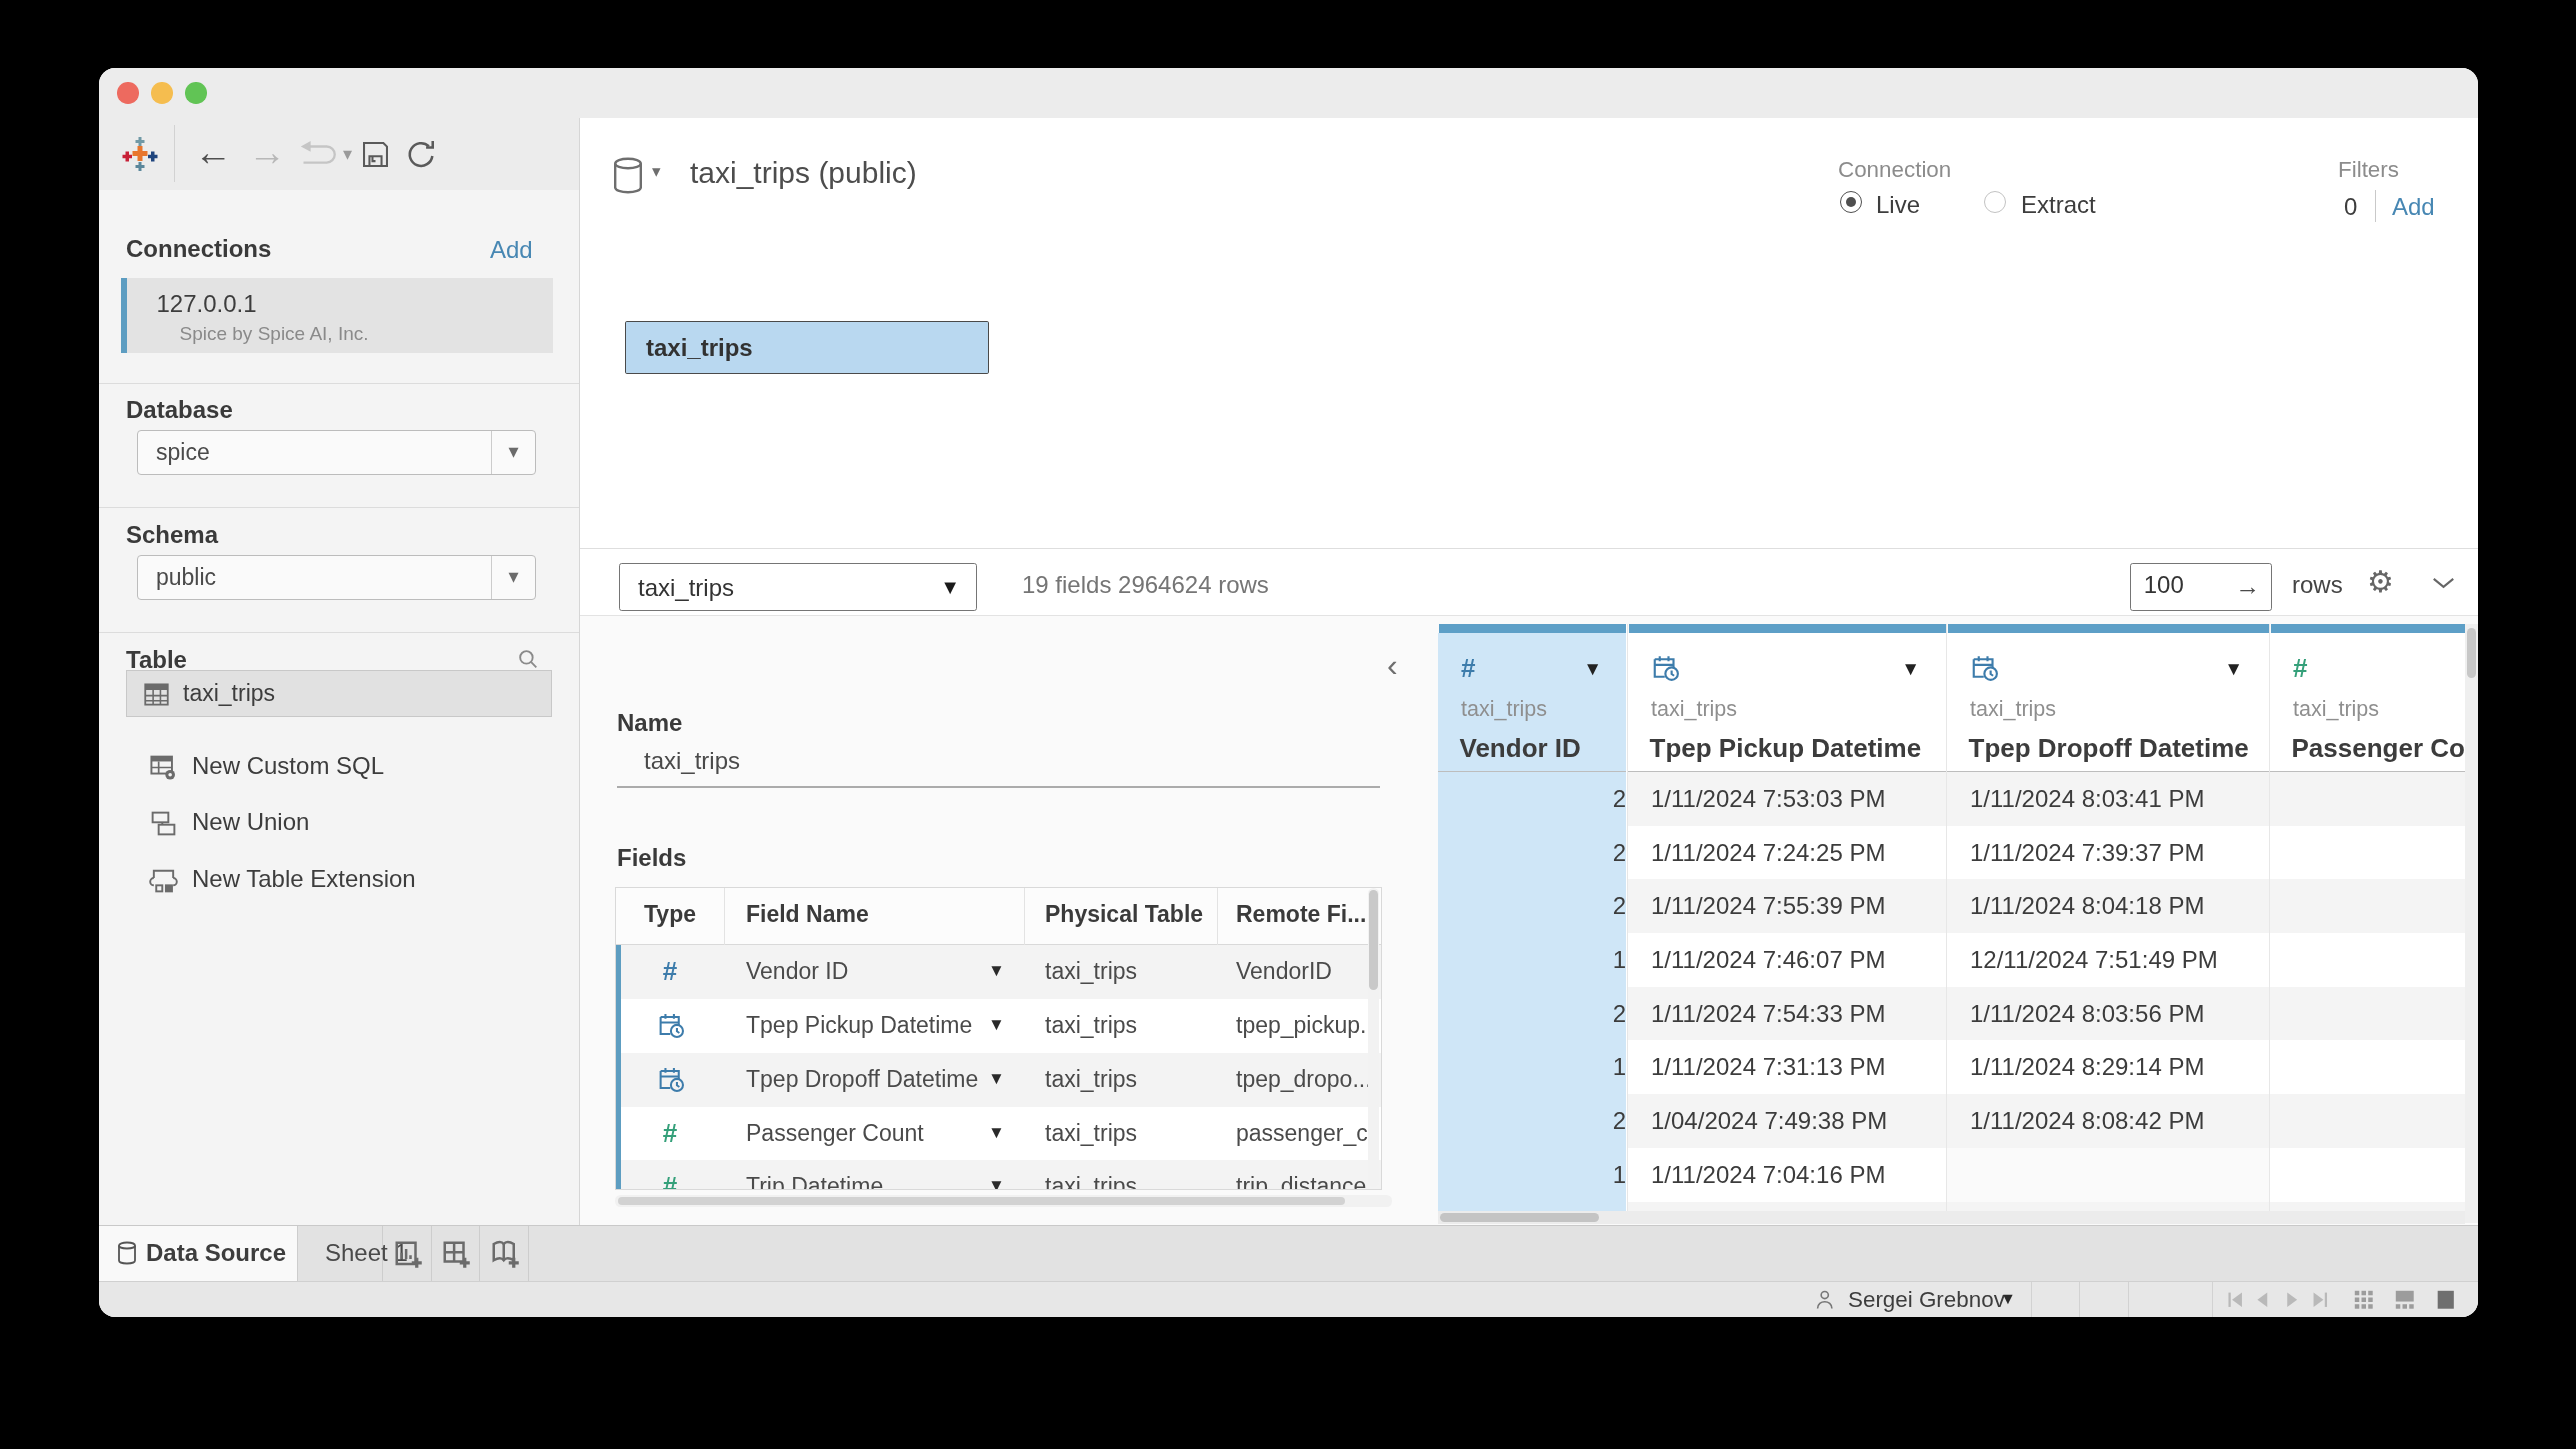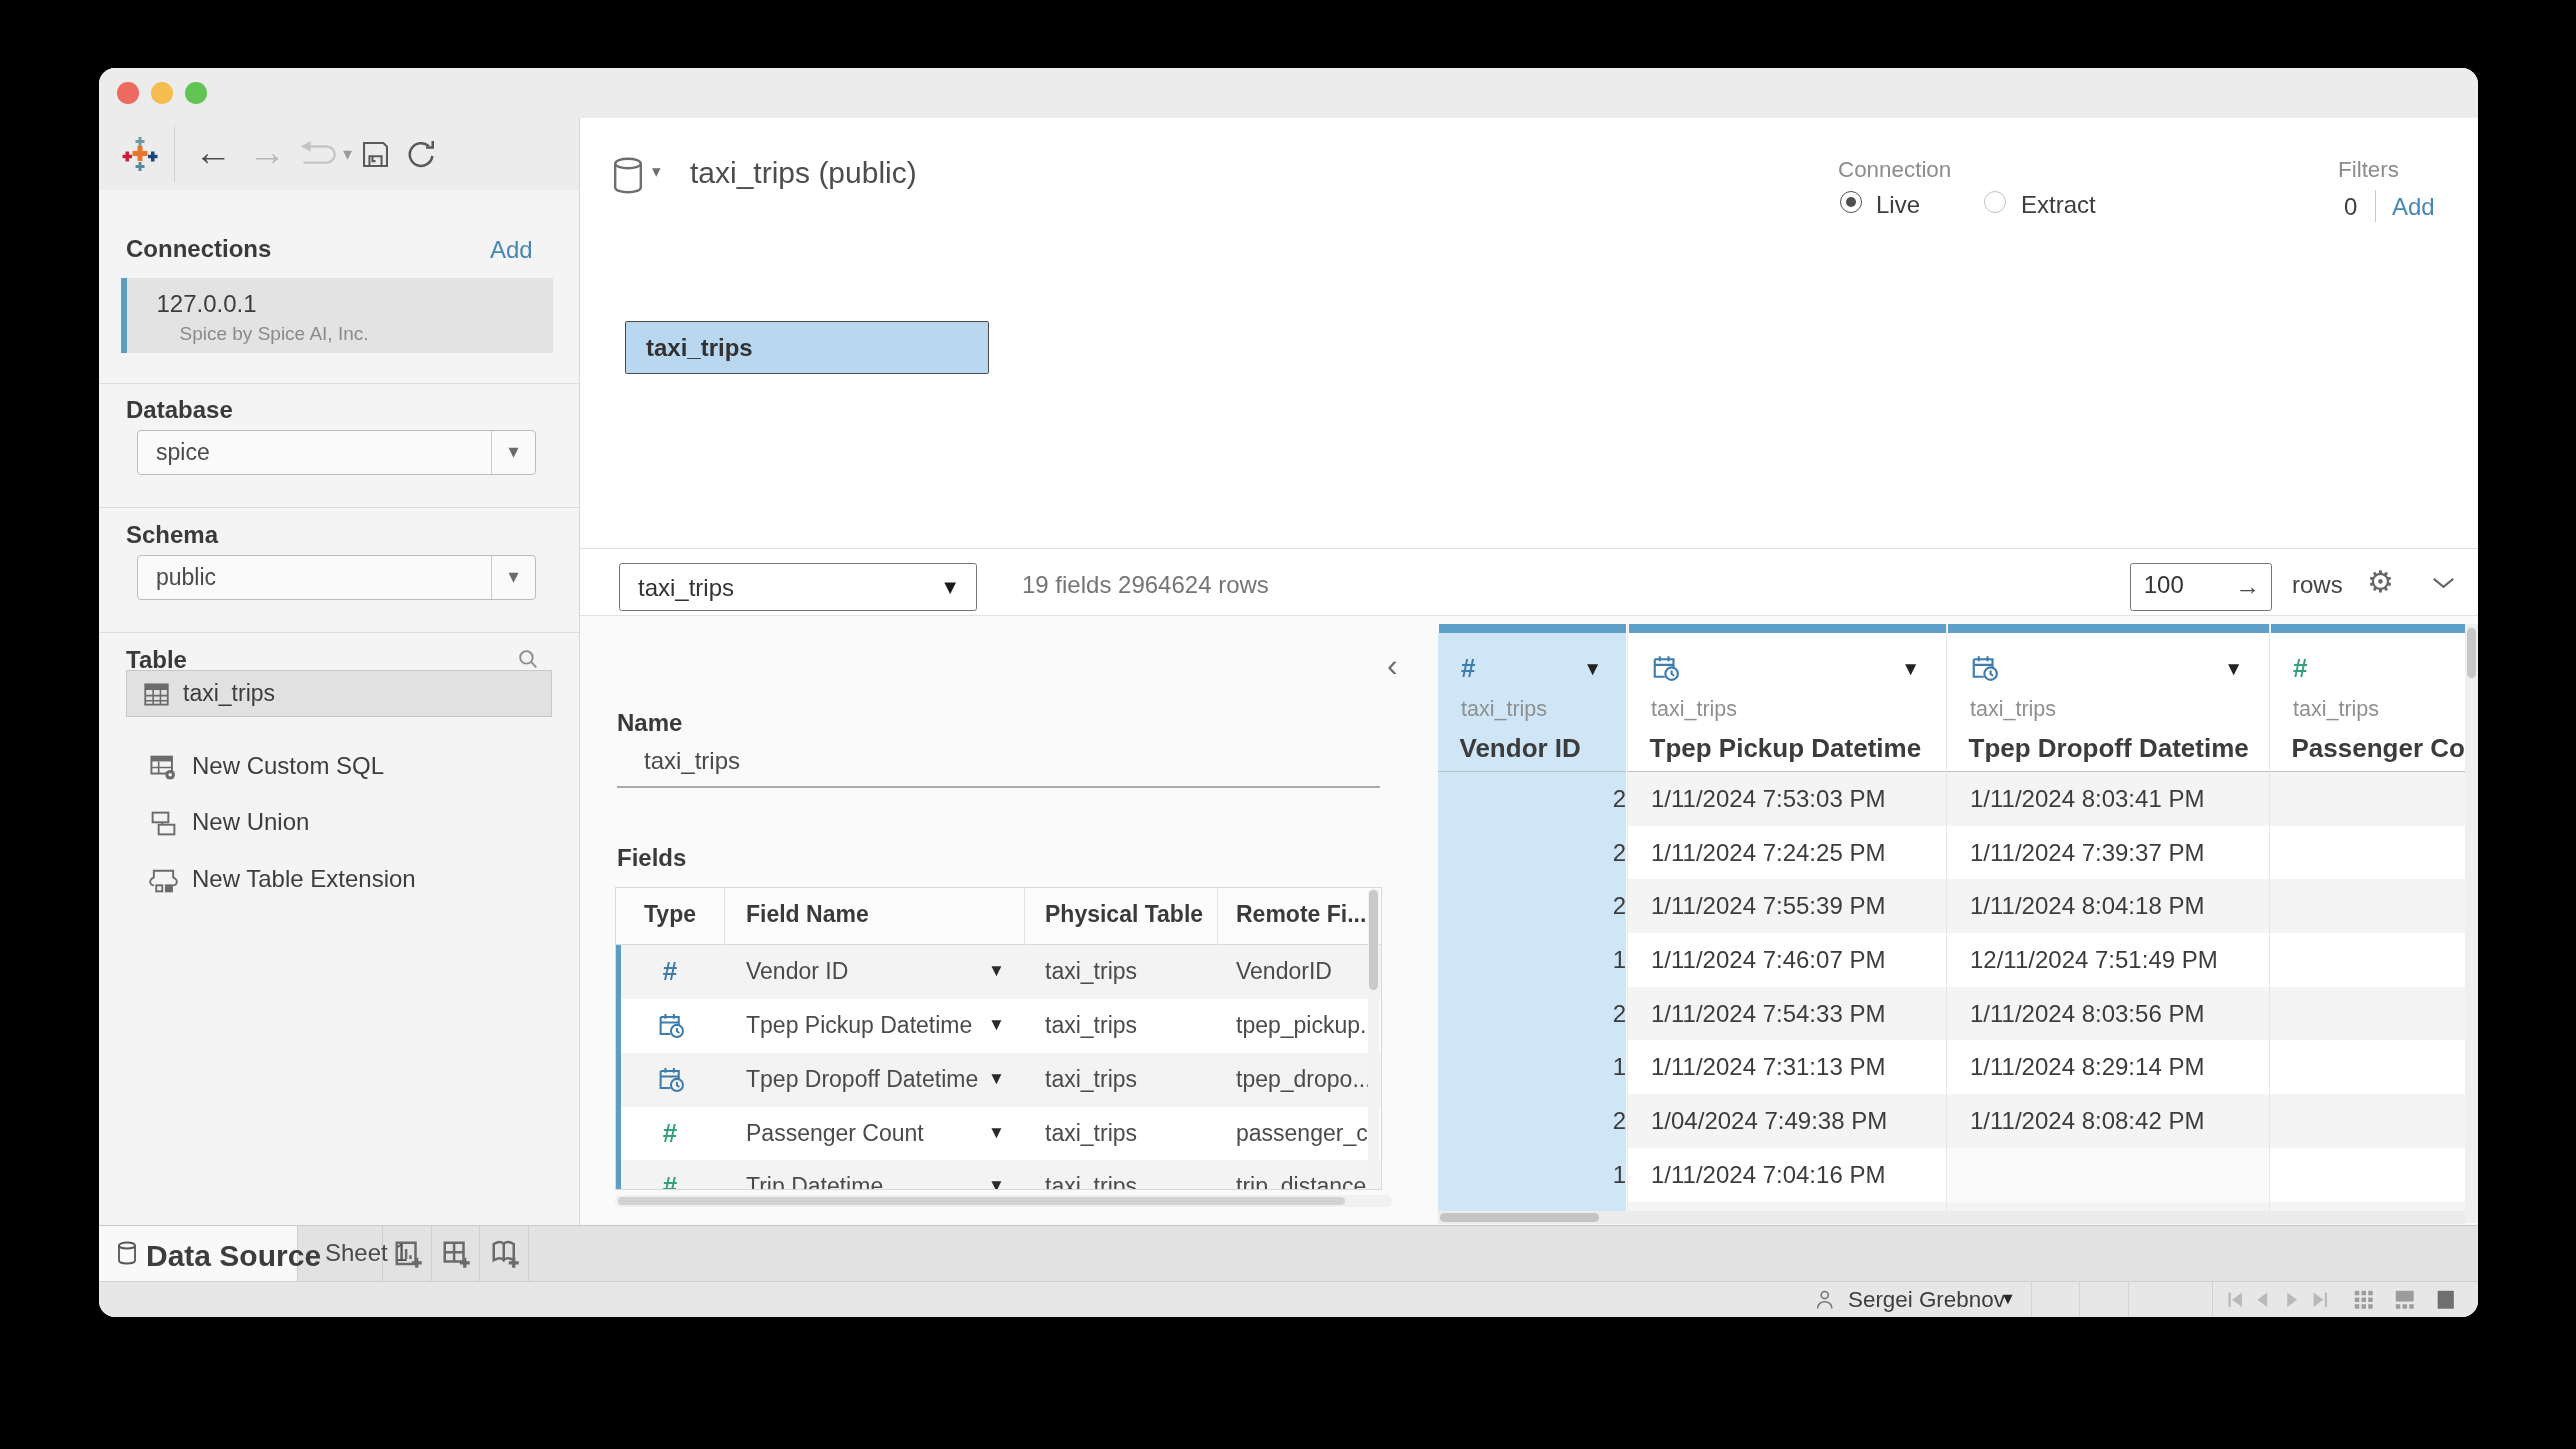--- a/index.html
+++ b/index.html
@@ -402,21 +402,21 @@
   </div>
 
   <div class="b" style="left:0;top:1157px;width:2379px;height:56px;background:#e2e2e2;border-top:0.9px solid #c9c9c9;">
     <div class="b" style="left:0;top:0;width:199px;height:56px;background:#f9f9f9;border-right:0.9px solid #cdcdcd;">
       <span class="b" style="left:18px;top:15px;">
         <svg width="20" height="24" viewBox="0 0 20 24" fill="none" stroke="#555" stroke-width="1.8">
           <path d="M2 4.5 v15 c0 1.7 3.6 3 8 3 s8 -1.3 8 -3 v-15"></path>
           <ellipse cx="10" cy="4.5" rx="8" ry="3"></ellipse>
         </svg>
       </span>
-      <span class="b tx" style="left:47px;top:12.5px;font-size:30px;font-weight:bold;color:#3d3d3d;">Data Source</span>
+      <span class="b tx" style="left:47px;top:12.5px;font-size:24px;font-weight:bold;color:#3d3d3d;">Data Source</span>
     </div>
     <div class="b" style="left:199px;top:0;width:85px;height:56px;border-right:0.9px solid #cdcdcd;">
       <span class="b tx" style="left:27px;top:12.5px;font-size:24px;color:#4a4a4a;">Sheet 1</span>
     </div>
     <div class="b" style="left:284px;top:0;width:49px;height:56px;border-right:0.9px solid #cdcdcd;">
       <svg class="tabicon" width="30" height="30" viewBox="0 0 24 24" style="margin:12.5px 0 0 10px;">
         <rect x="3" y="3" width="15" height="17"></rect>
         <path d="M7 16 v-5 M10.5 16 v-8 M14 16 v-3"></path>
         <path d="M19 15 v8 M15 19 h8" stroke-width="2.6"></path>
       </svg>

